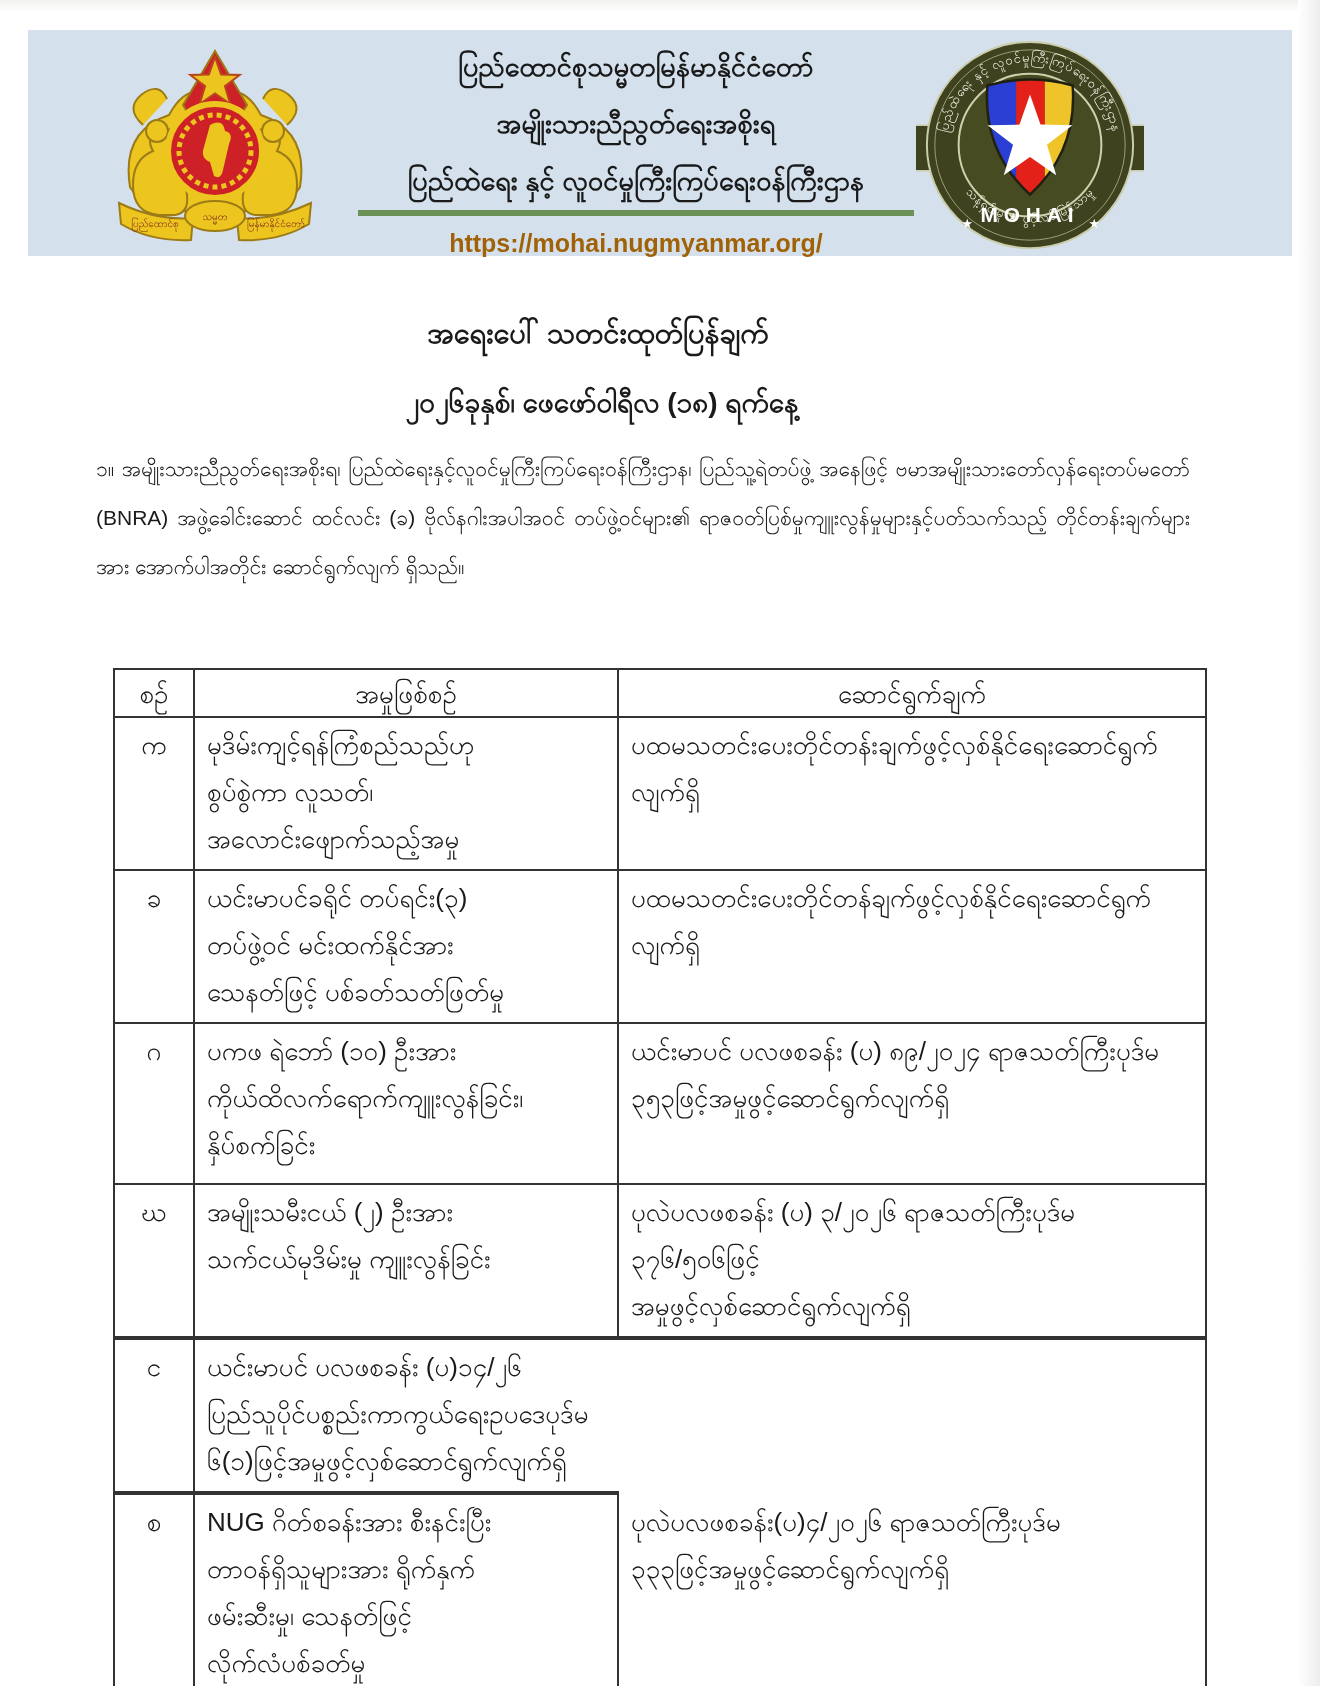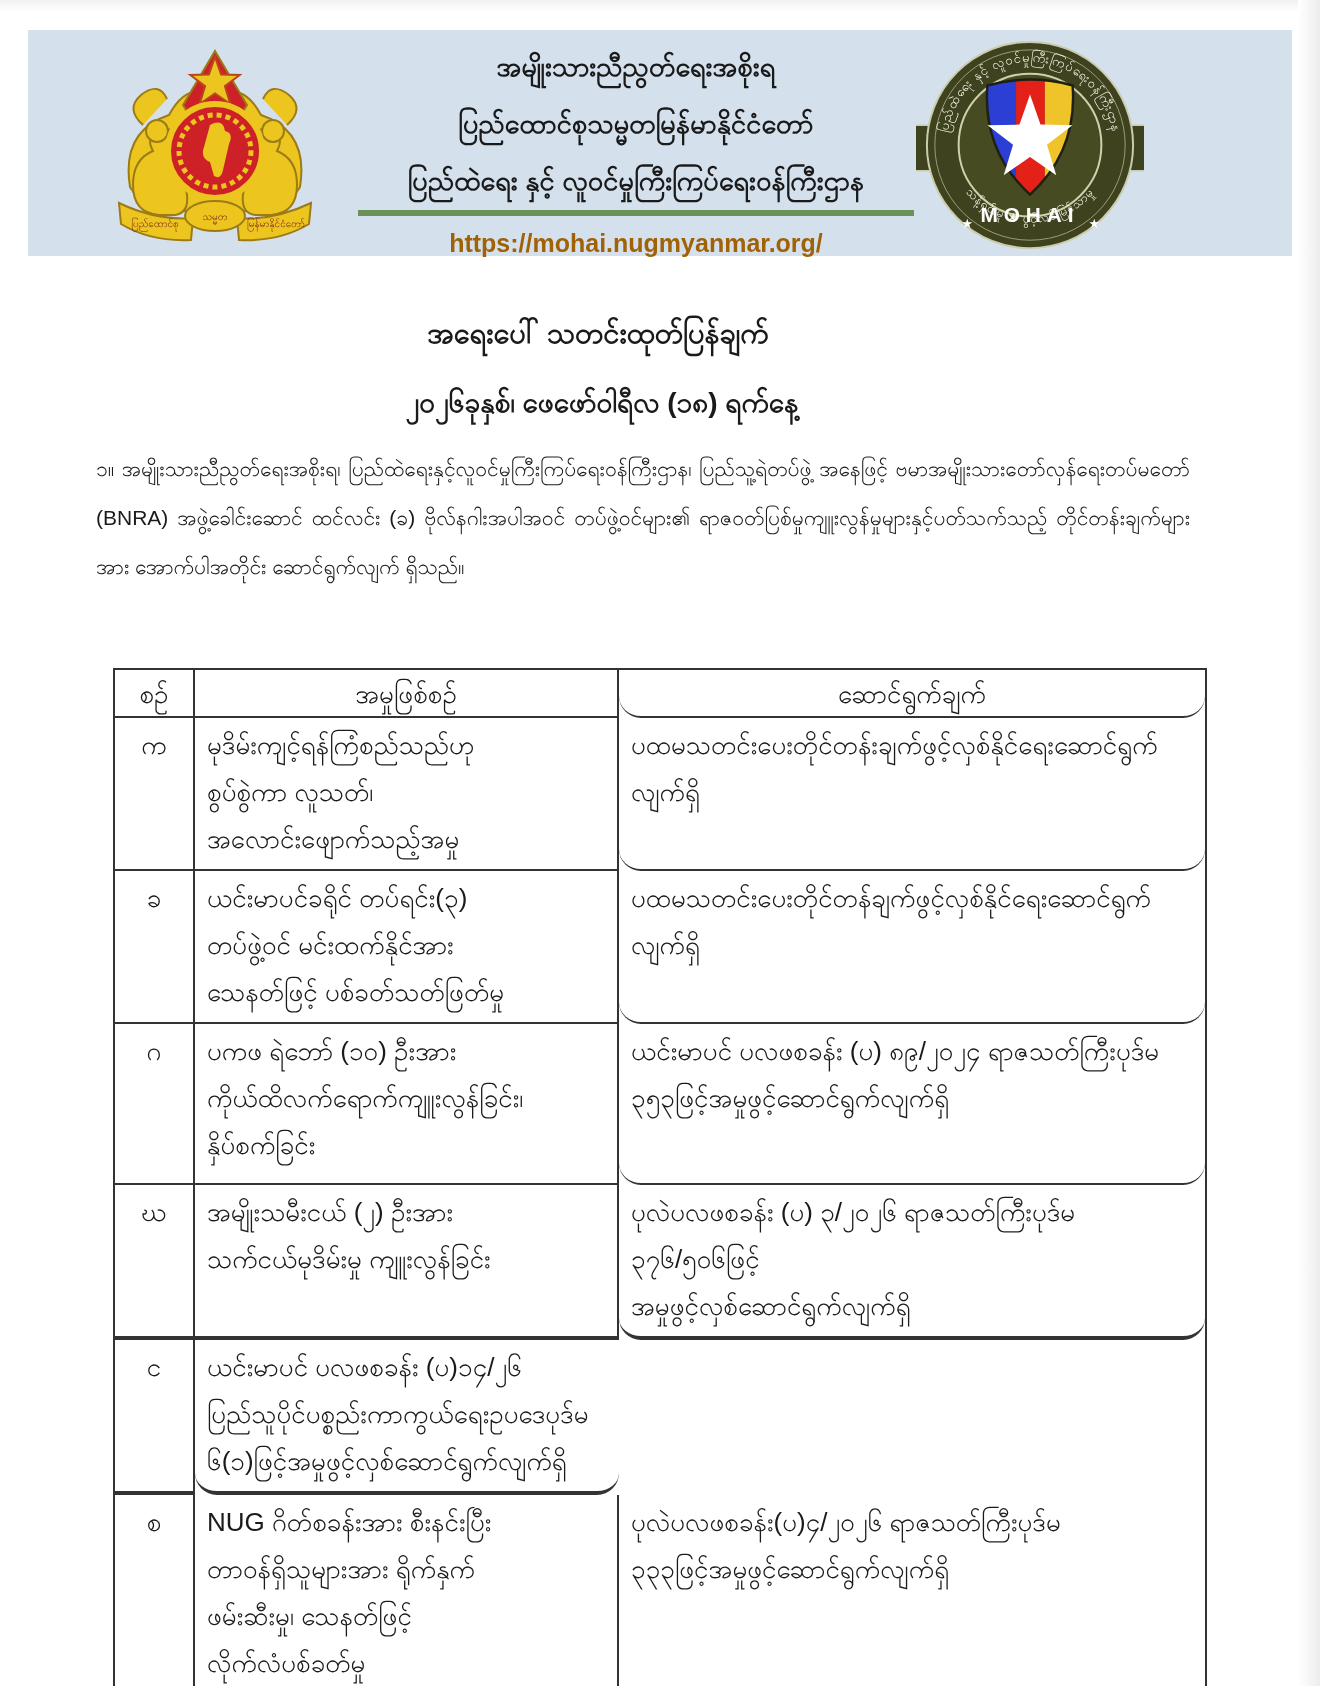--- a/index.html
+++ b/index.html
@@ -28,21 +28,21 @@
   .doc-table{
     position:absolute;left:113px;top:668px;width:1094px;
     border:2px solid #333;box-sizing:border-box;background:#fff;
   }
   .tr{display:grid;grid-template-columns:80px 424px 1fr;}
   .td{
     border-right:2px solid #333;border-bottom:2px solid #333;box-sizing:border-box;
     font-size:26px;line-height:47px;padding:4px 12px 6px 12px;
     white-space:pre-line;overflow:hidden;
   }
-  .td:last-child{border-right:none;border-radius:22px;}
+  .td:last-child{border-right:none;}
   .tr:last-child .td{border-bottom:none;}
   .tr.thick .td{border-bottom-width:4px;}
   .thead .td{min-height:48px;text-align:center;line-height:42px;padding-top:3px;padding-bottom:0;}
   .c-no{text-align:center;}
   .h-r1 .td{min-height:138px;}
   .h-r2 .td{min-height:128px;}
   .h-r3 .td{min-height:161px;}
   .h-r4 .td{min-height:90px;}
   .h-r5 .td{min-height:133px;}
   .h-r6 .td{min-height:176px;}
@@ -84,22 +84,22 @@
       <path d="M24 168 q38 18 74 15 l-2 22 q-40 2 -70 -16 z" fill="#edc51f" stroke="#9c7b16" stroke-width="2"></path>
       <path d="M216 168 q-38 18 -74 15 l2 22 q40 2 70 -16 z" fill="#edc51f" stroke="#9c7b16" stroke-width="2"></path>
       <ellipse cx="120" cy="181" rx="30" ry="15" fill="#edc51f" stroke="#9c7b16" stroke-width="2"></ellipse>
       <text x="60" y="192" font-size="10" fill="#7a1d1d" text-anchor="middle">ပြည်ထောင်စု</text>
       <text x="120" y="185" font-size="10" fill="#7a1d1d" text-anchor="middle">သမ္မတ</text>
       <text x="181" y="192" font-size="10" fill="#7a1d1d" text-anchor="middle">မြန်မာနိုင်ငံတော်</text>
     </g>
   </svg>
 
   <div class="header-center">
+    <div class="hc-line">ပြည်ထောင်စုသမ္မတမြန်မာနိုင်ငံတော်</div>
     <div class="hc-line">အမျိုးသားညီညွတ်ရေးအစိုးရ</div>
-    <div class="hc-line">ပြည်ထောင်စုသမ္မတမြန်မာနိုင်ငံတော်</div>
     <div class="hc-line">ပြည်ထဲရေး နှင့် လူဝင်မှုကြီးကြပ်ရေးဝန်ကြီးဌာန</div>
     <div class="green-divider"></div>
     <div class="hc-url">https://mohai.nugmyanmar.org/</div>
   </div>
 
   <svg class="mohai" viewBox="0 0 230 230" aria-hidden="true">
 
     <rect x="-2" y="92" width="24" height="46" rx="3" fill="#3e421e" stroke="#caccab" stroke-width="1.5"></rect>
     <rect x="208" y="92" width="24" height="46" rx="3" fill="#3e421e" stroke="#caccab" stroke-width="1.5"></rect>
 

